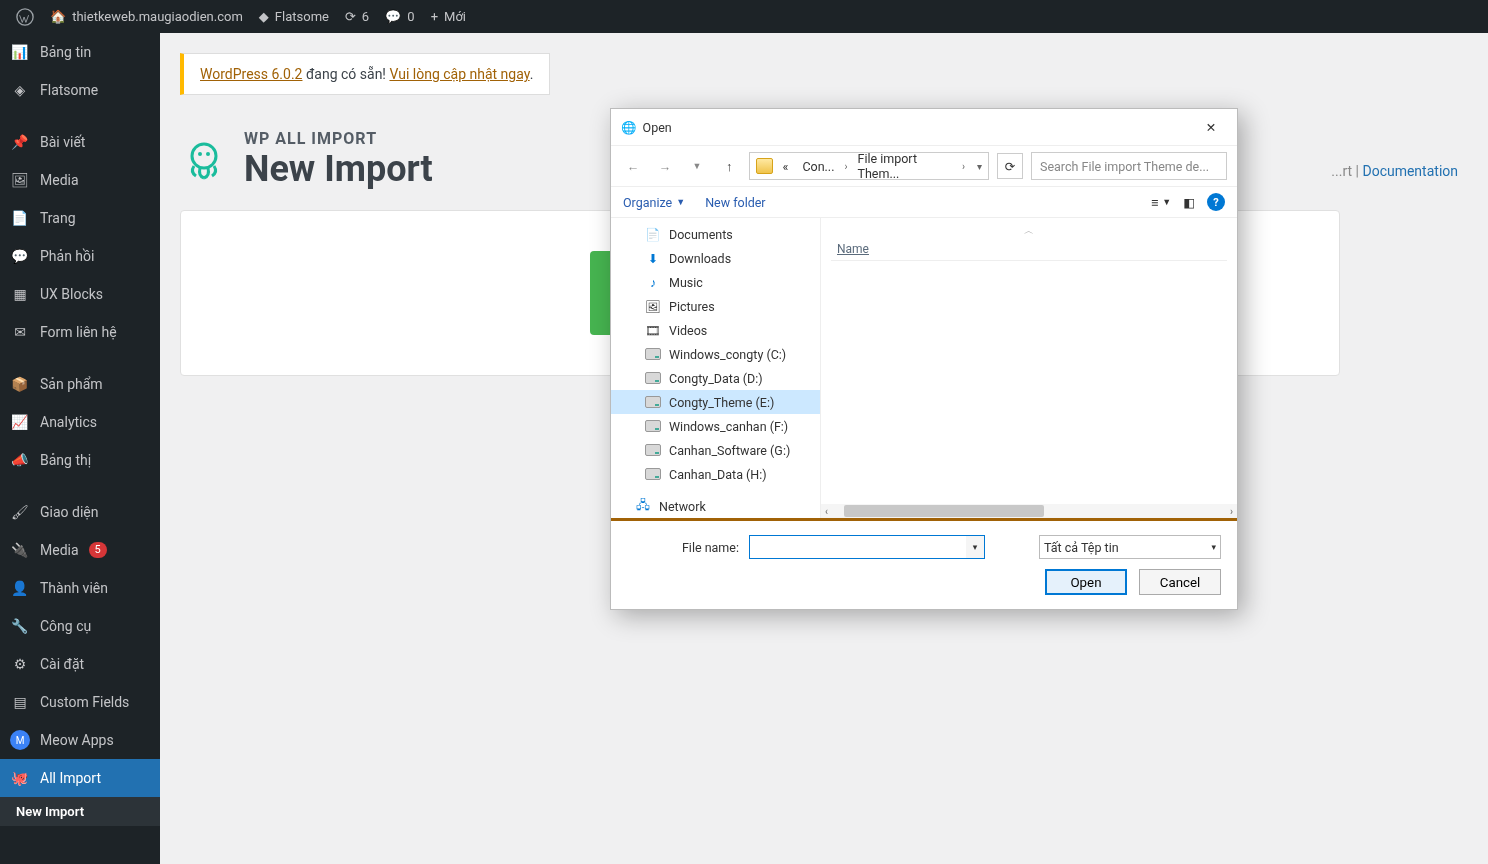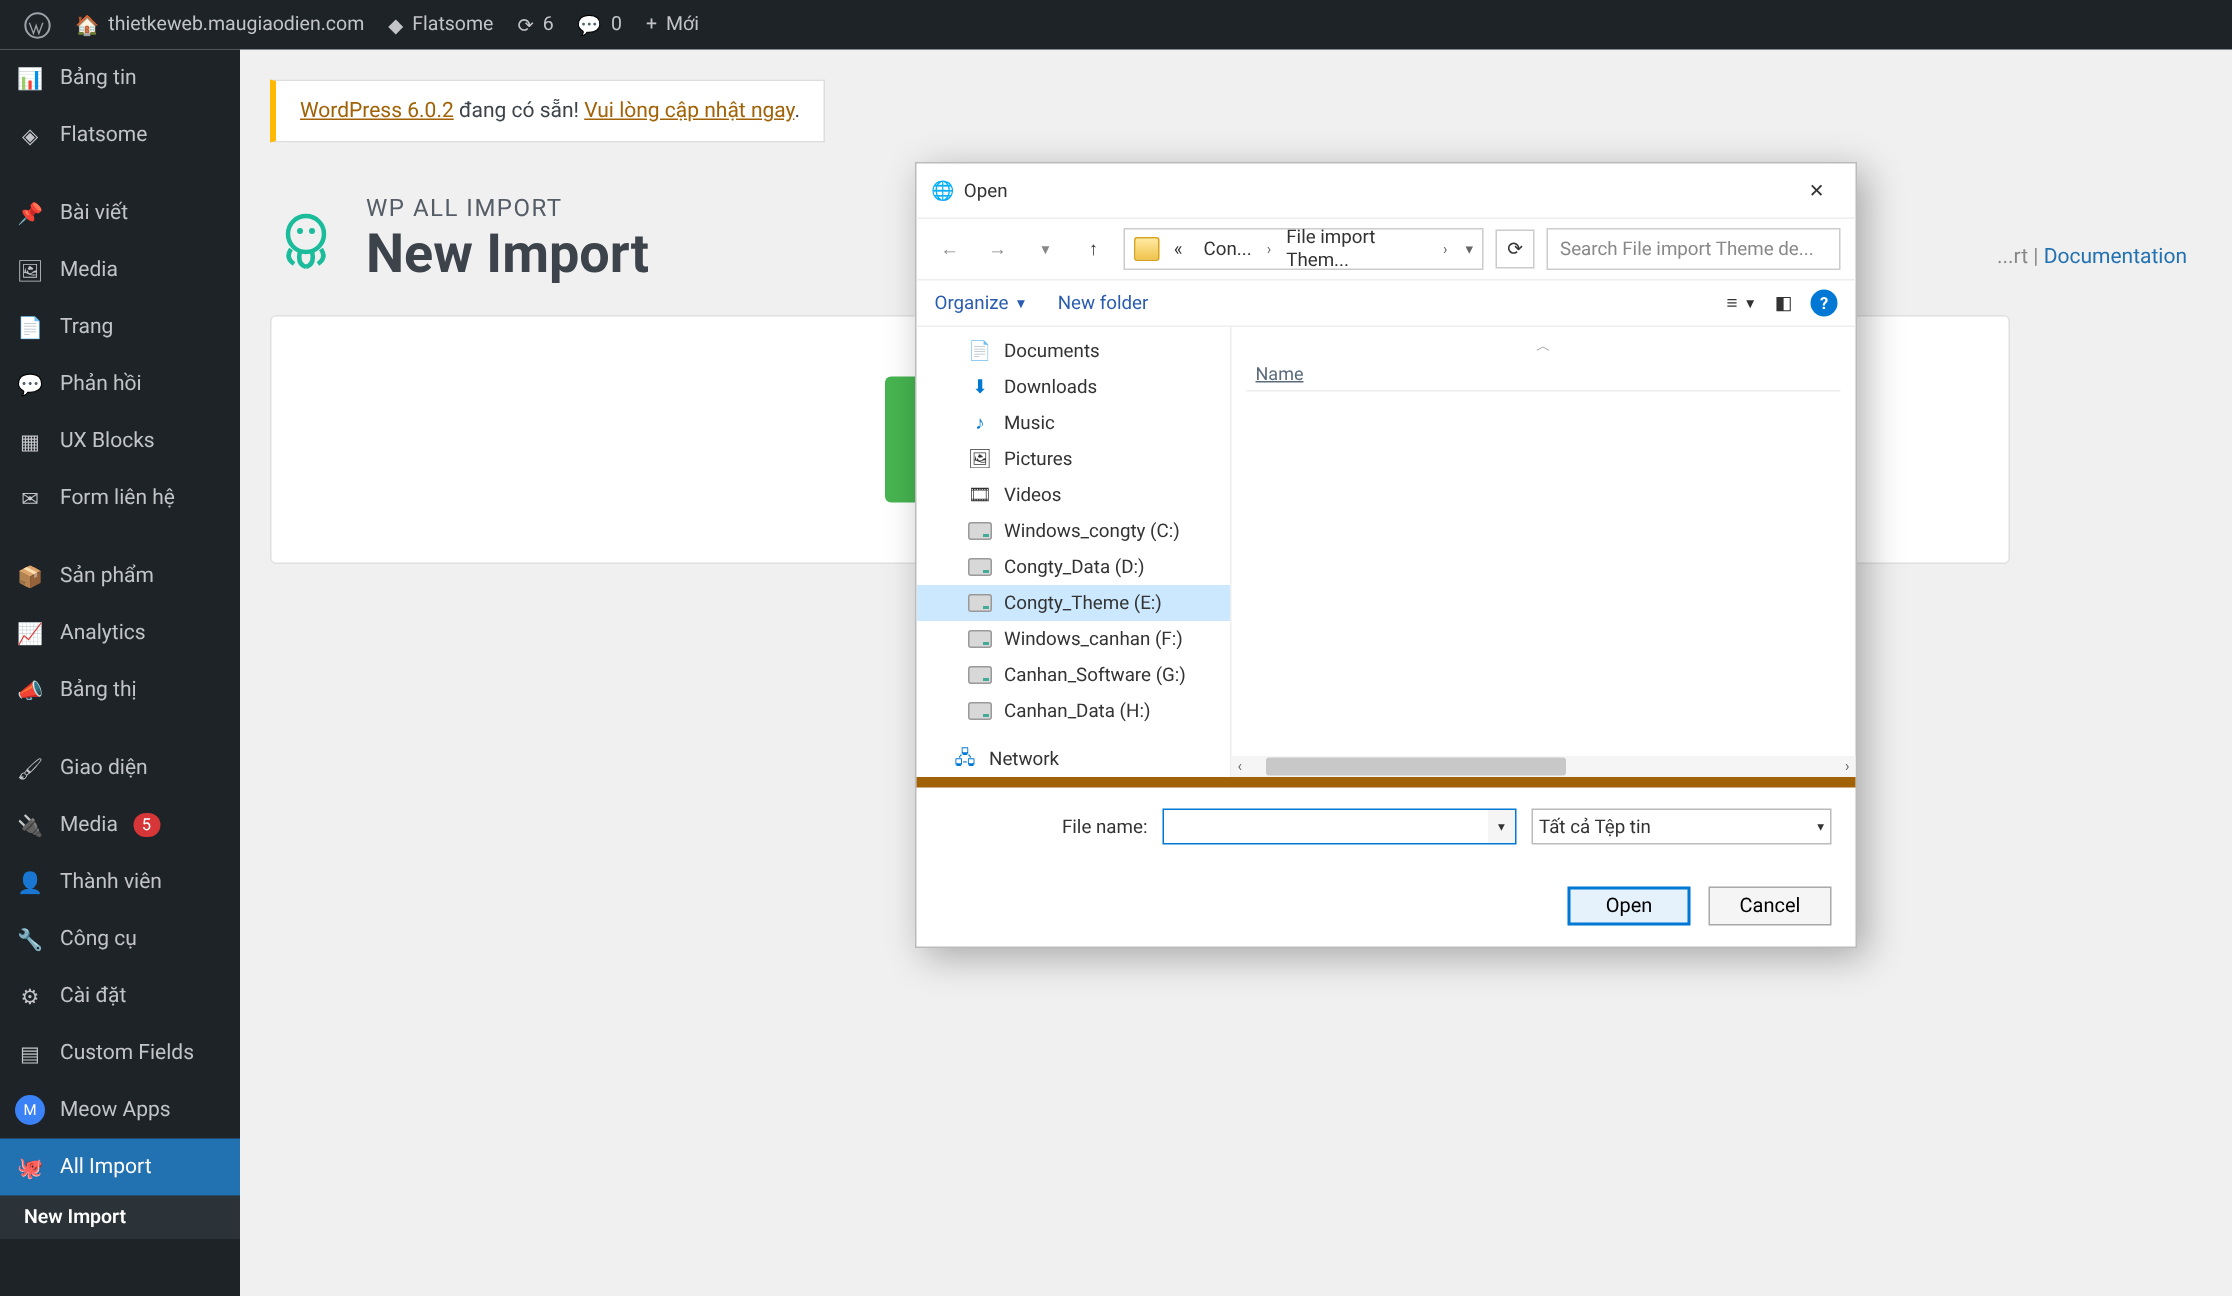--- a/index.html
+++ b/index.html
@@ -20,21 +20,21 @@
 .wp-sidebar .submenu .sub-item.current { color: #fff; font-weight: 600; }
 .wp-sidebar .ico { width: 20px; height: 20px; display: inline-flex; align-items: center; justify-content: center; }
 .badge { background: #d63638; color: #fff; border-radius: 10px; padding: 0 6px; font-size: 11px; line-height: 16px; }
 
 
 .wp-main { position: absolute; left: 160px; top: 33px; right: 0; bottom: 0; padding: 20px; }
 .notice { background: #fff; border: 1px solid #ddd; border-left: 4px solid #ffb900; padding: 12px 16px; margin-bottom: 24px; font-size: 14px; color: #3c434a; display: inline-block; }
 .notice a { color: #a16207; }
 
 .import-header { display: flex; align-items: center; gap: 16px; margin: 10px 0 20px 0; }
-.import-header .brand { color: #555d66; font-size: 16px; letter-spacing: 1px; }
+.import-header .brand { color: #555d66; font-size: 16px; letter-spacing: 1px; font-weight: bold; }
 .import-header h1 { color: #3c434a; font-size: 36px; font-weight: 700; }
 .octo { width: 48px; height: 48px; }
 
 .right-links { position: absolute; right: 30px; top: 130px; font-size: 14px; color: #888; }
 .right-links a { color: #2271b1; text-decoration: none; }
 
 .import-box { background: #fff; border: 1px solid #e0e0e0; border-radius: 4px; padding: 40px; max-width: 1160px; }
 .upload-btn { display: flex; align-items: center; justify-content: center; gap: 14px; background: #46b450; color: #fff; font-size: 20px; padding: 28px 0; width: 340px; margin: 0 auto; border-radius: 4px; cursor: pointer; }
 .upload-btn svg { width: 28px; height: 28px; stroke: #fff; stroke-width: 2; fill: none; }
 
@@ -68,27 +68,27 @@
 .tree-item.network { padding-left: 24px; margin-top: 8px; }
 
 .win-files { flex: 1; position: relative; padding: 6px 10px; }
 .files-header { color: #5b6b7c; padding: 4px 6px; border-bottom: 1px solid #eee; font-size: 12px; text-decoration: underline; }
 .file-group { border: 1px solid #e29a2f; border-radius: 2px; margin-top: 8px; display: inline-block; min-width: 190px; }
 .file-row { display: flex; align-items: center; gap: 6px; padding: 3px 6px; }
 .file-row .fico { width: 16px; height: 16px; background: linear-gradient(135deg,#d33,#3a3,#38c); border-radius: 2px; }
 .scroll-h { position: absolute; bottom: 0; left: 0; right: 0; height: 14px; background: #f5f5f5; display: flex; align-items: center; }
 .scroll-h .thumb { height: 12px; background: #c8c8c8; width: 200px; margin-left: 12px; border-radius: 2px; }
 
-.win-footer { padding: 14px 16px; display: grid; grid-template-columns: 1fr auto; gap: 22px; align-items: center; border-top: 7px solid #a16207; }
+.win-footer { padding: 14px 16px; display: grid; grid-template-columns: 1fr auto; gap: 4px; align-items: center; border-top: 3px solid #a16207; }
 .fn-row { display: flex; align-items: center; gap: 10px; grid-column: 1 / 3; justify-content: flex-end; }
 .fn-label { color: #333; }
 .fn-input { width: 236px; height: 24px; border: 1px solid #0078d4; outline: none; padding: 0 4px; }
 .fn-combo-wrap { position: relative; }
 .fn-combo-btn { position: absolute; right: 1px; top: 1px; bottom: 1px; width: 18px; display: flex; align-items: center; justify-content: center; background: #f5f5f5; }
-.filter-sel { width: 200px; height: 24px; border: 1px solid #bbb; padding: 0 4px; display: flex; align-items: center; justify-content: space-between; }
+.filter-sel { width: 182px; height: 24px; border: 1px solid #bbb; padding: 0 4px; display: flex; align-items: center; justify-content: space-between; margin-left: 44px; }
 .btn-row { grid-column: 1 / 3; display: flex; justify-content: flex-end; gap: 12px; margin-top: 6px; }
 .win-btn { width: 82px; height: 26px; border: 1px solid #aaa; background: #f5f5f5; cursor: pointer; }
 .win-btn.primary { border: 1px solid #0078d4; background: #e5f1fb; box-shadow: 0 0 0 1px #0078d4 inset; }
 
 .drive-ico { width: 16px; height: 12px; background: #d8d8d8; border: 1px solid #999; border-radius: 2px; position: relative; }
 .drive-ico::after { content:""; position: absolute; right: 1px; bottom: 1px; width: 4px; height: 2px; background: #4a9; }
 </style>
 </head>
 <body>
 

